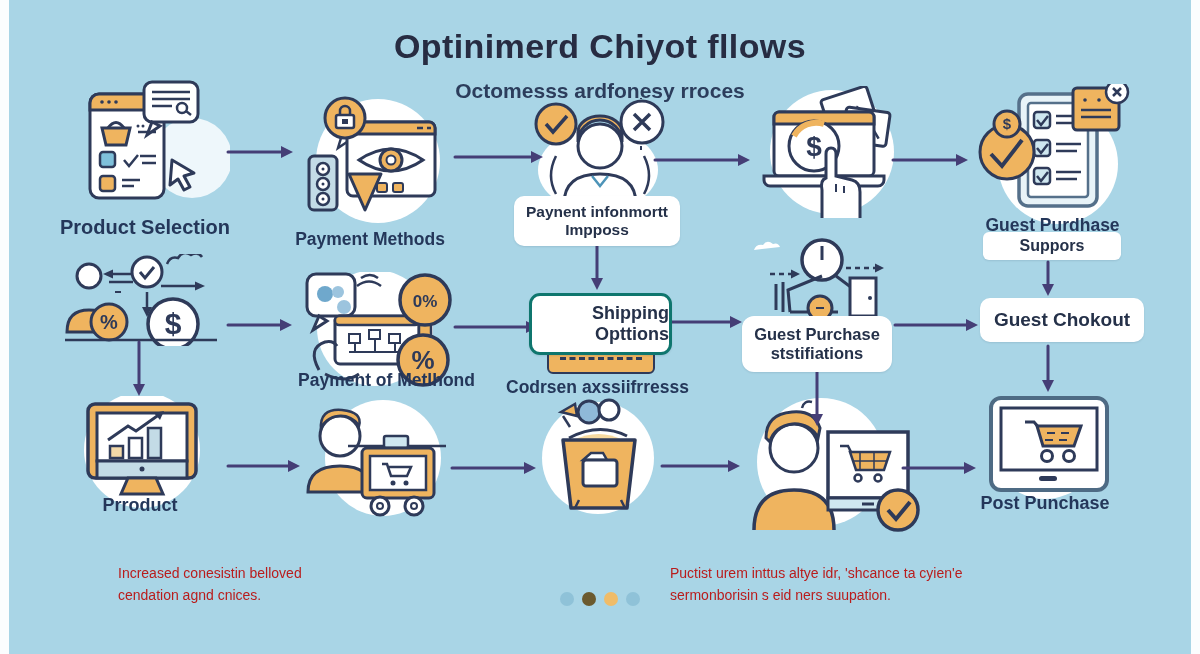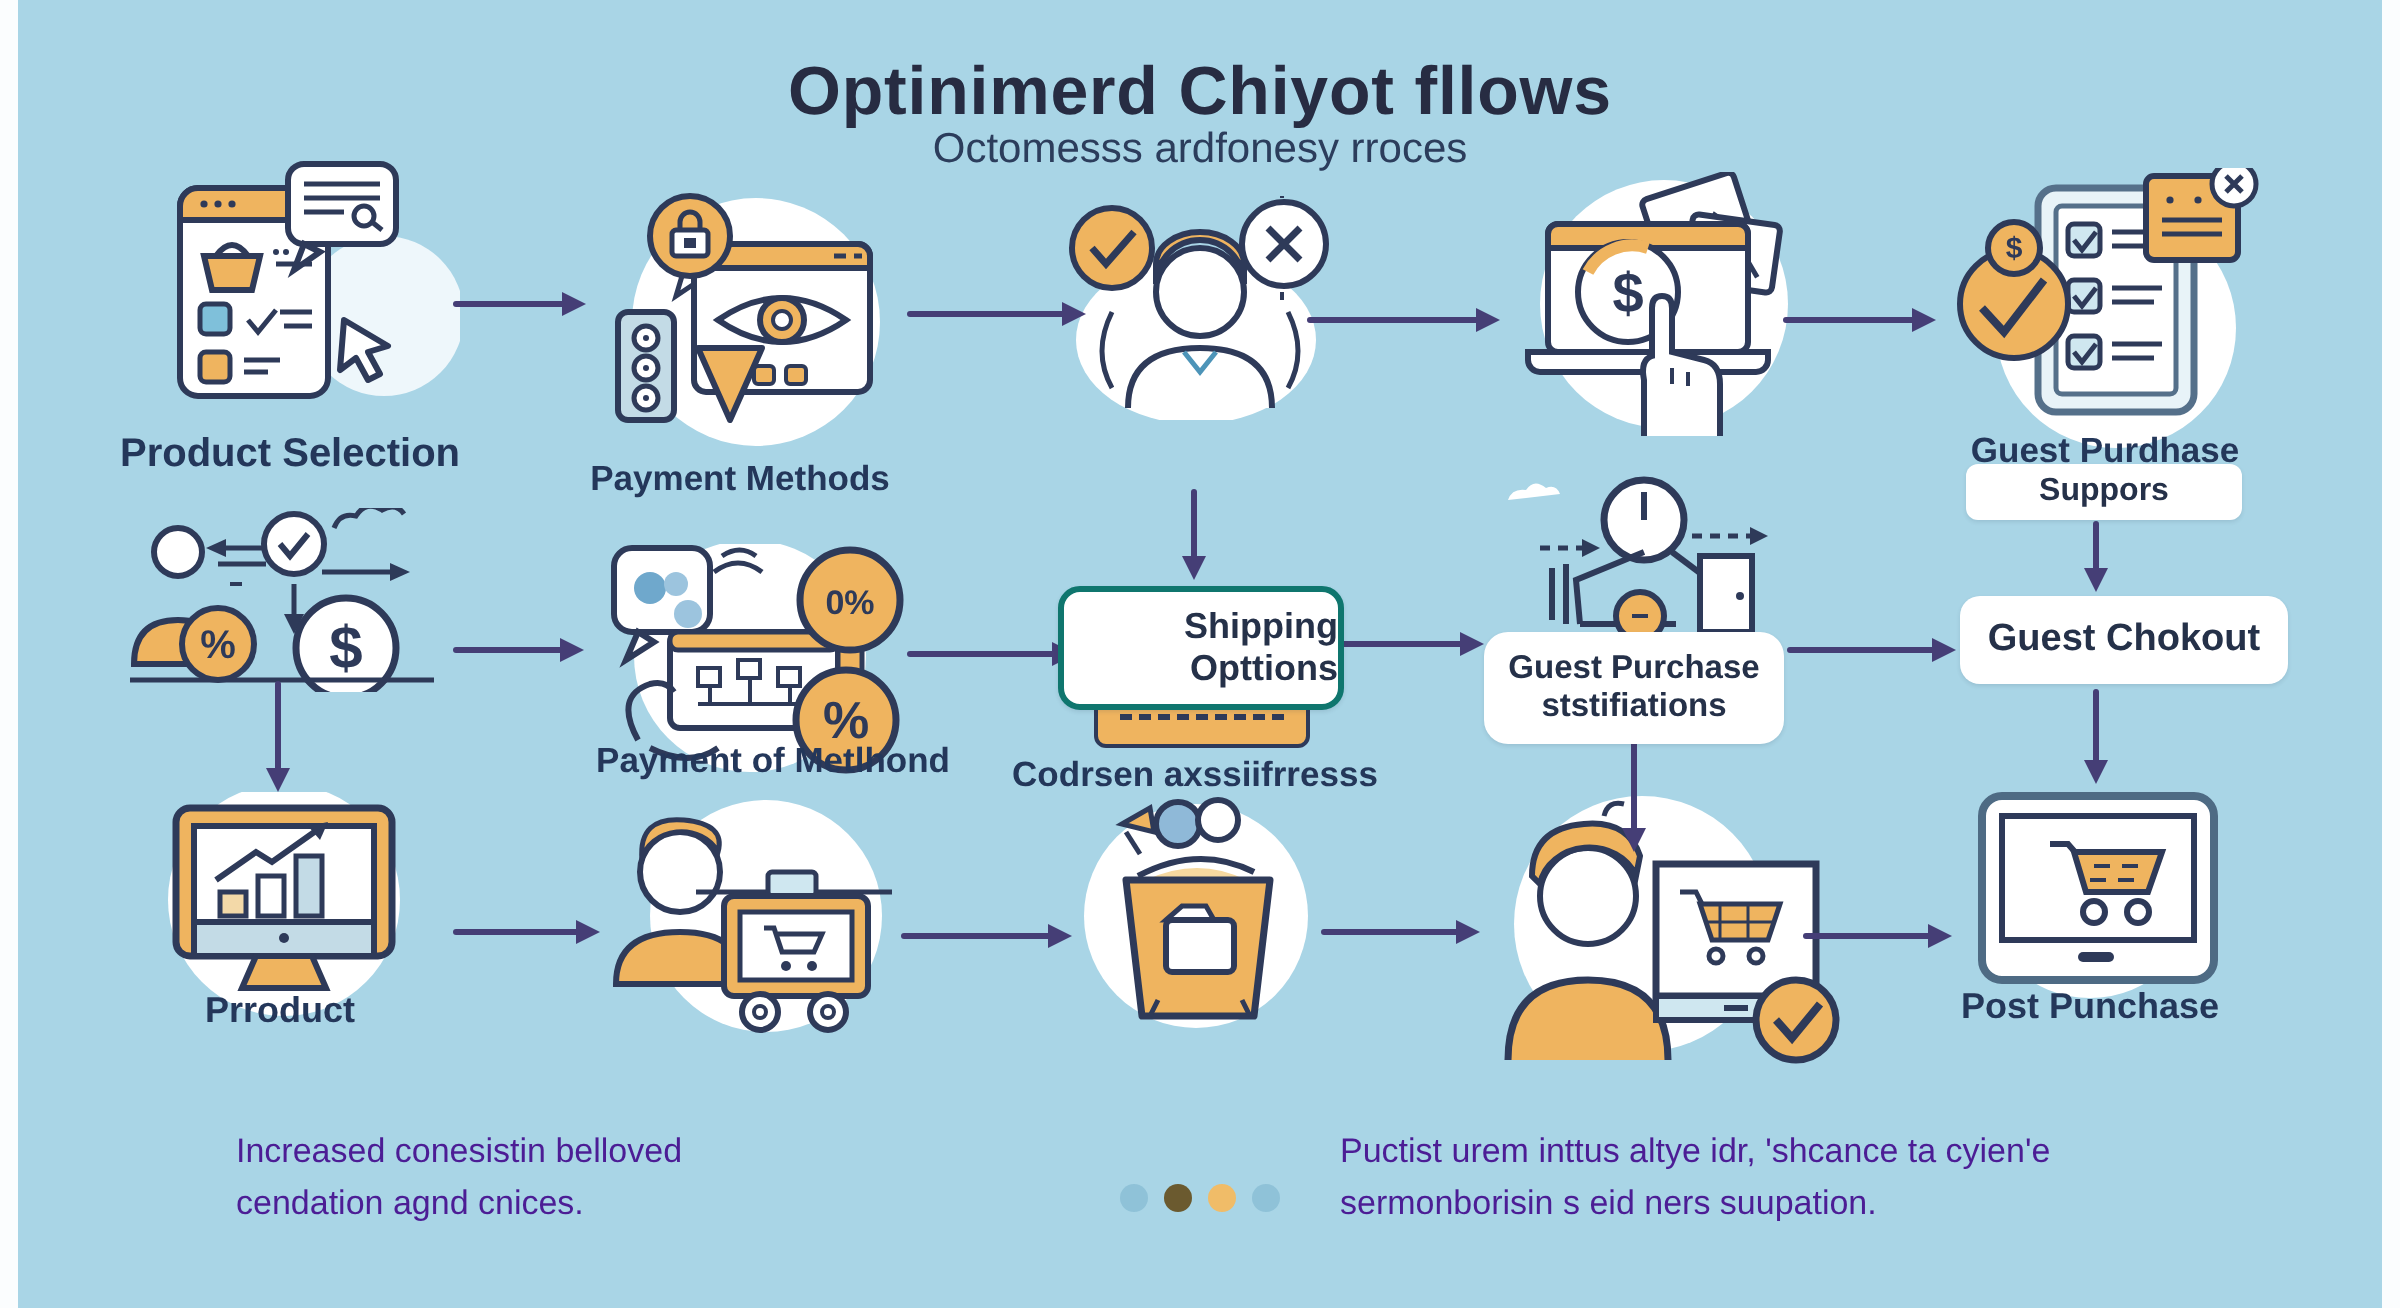--- a/index.html
+++ b/index.html
@@ -2,33 +2,33 @@
 <html><head>
 <meta charset="utf-8">
 <style>
   html,body{margin:0;padding:0;background:#6e93a6;}
   .canvas{position:relative;width:1200px;height:654px;background:#a9d5e6;overflow:hidden;
           font-family:"Liberation Sans",sans-serif;}
   .edge{position:absolute;top:0;bottom:0;width:9px;background:#fbfdfe;z-index:9;}
   .edge.l{left:0}.edge.r{right:0}
   .title{position:absolute;left:0;right:0;top:12px;margin:15px;text-align:center;
          font-size:34px;font-weight:800;color:#272c42;letter-spacing:.4px;}
-  .subtitle{position:absolute;left:0;right:0;top:63px;margin:0;text-align:center;
-         font-size:21px;font-weight:400;color:#2c3d5c;}
+  .subtitle{position:absolute;left:0;right:0;top:63px;margin:16px;text-align:center;
+         font-size:21px;font-weight:700;color:#2c3d5c;}
   .icon{position:absolute;line-height:0;}
   .lbl{position:absolute;text-align:center;font-weight:700;color:#24375a;
        font-size:17.5px;line-height:1.28;}
   .wbox{position:absolute;background:#fff;border-radius:10px;display:flex;flex-direction:column;
         align-items:center;justify-content:center;text-align:center;font-weight:700;color:#253149;
         box-shadow:0 1px 2px rgba(30,50,70,.12);z-index:3;}
   .wbox.bordered{border:3px solid #0f766e;border-radius:11px;align-items:flex-end;}
   .tray{position:absolute;background:#efb45f;border:2.5px solid #2e3a59;border-radius:6px;
         display:flex;align-items:center;justify-content:center;z-index:2;}
   .tray-dash{width:78%;border-top:3.5px dashed #2e3a59;}
-  .note{position:absolute;color:#4c1d95;font-size:17px;line-height:1.55;}
+  .note{position:absolute;color:#b91c1c;font-size:14px;line-height:1.55;}
   .note.center{text-align:left;}
   .dots{position:absolute;display:flex;gap:8px;z-index:4;}
   .dot{width:14px;height:14px;border-radius:50%;}
   .arrows{position:absolute;left:0;top:0;z-index:1;}
   .arrows line{stroke:#453e76;stroke-width:3;stroke-linecap:round;}
   .arrows polygon{fill:#453e76;}
   svg text{font-family:"Liberation Sans",sans-serif;font-weight:bold;fill:#2e3a59;}
 </style>
 </head>
 <body>
@@ -183,20 +183,24 @@
       <circle cx="124" cy="24" r="21" fill="#fff" stroke="#2e3a59" stroke-width="3"></circle>
       <path d="M116,16 l16,16 M132,16 l-16,16" stroke="#2e3a59" stroke-width="3.5"></path>
       <line x1="123" y1="-2" x2="123" y2="1" stroke="#2e3a59" stroke-width="2"></line>
       <line x1="123" y1="48" x2="123" y2="52" stroke="#2e3a59" stroke-width="2"></line>
       <circle cx="82" cy="48" r="22" fill="#fff" stroke="#2e3a59" stroke-width="3"></circle>
       <path d="M60,44 a22,22 0 0 1 44,0 l0,-10 a22,16 0 0 0 -44,0 z" fill="#efb45f" stroke="#2e3a59" stroke-width="3"></path>
       <path d="M46,106 q0,-30 36,-30 q36,0 36,30" fill="#fff" stroke="#2e3a59" stroke-width="3"></path>
       <path d="M74,78 l8,10 8,-10" fill="none" stroke="#4d94b8" stroke-width="2.5"></path>
     </svg>
   </div>
+  <div class="wbox" style="left:514px;top:196px;width:166px;height:50px;font-size:15.5px">
+    <div>Paynent infonmortt</div>
+    <div>Impposs</div>
+  </div>
 
   <div class="icon" style="left:750px;top:86px">
     <svg width="165" height="135" viewBox="0 0 165 135">
       <circle cx="82" cy="66" r="62" fill="#fff"></circle>
       <g transform="rotate(-18 100 28)">
         <rect x="76" y="6" width="48" height="38" rx="3" fill="#fff" stroke="#2e3a59" stroke-width="3"></rect>
         <path d="M82,36 l10,-10 8,7 9,-9 9,12" fill="none" stroke="#2e3a59" stroke-width="2.5"></path>
       </g>
       <g transform="rotate(8 118 42)">
         <rect x="94" y="24" width="44" height="34" rx="3" fill="#fff" stroke="#2e3a59" stroke-width="3"></rect>

